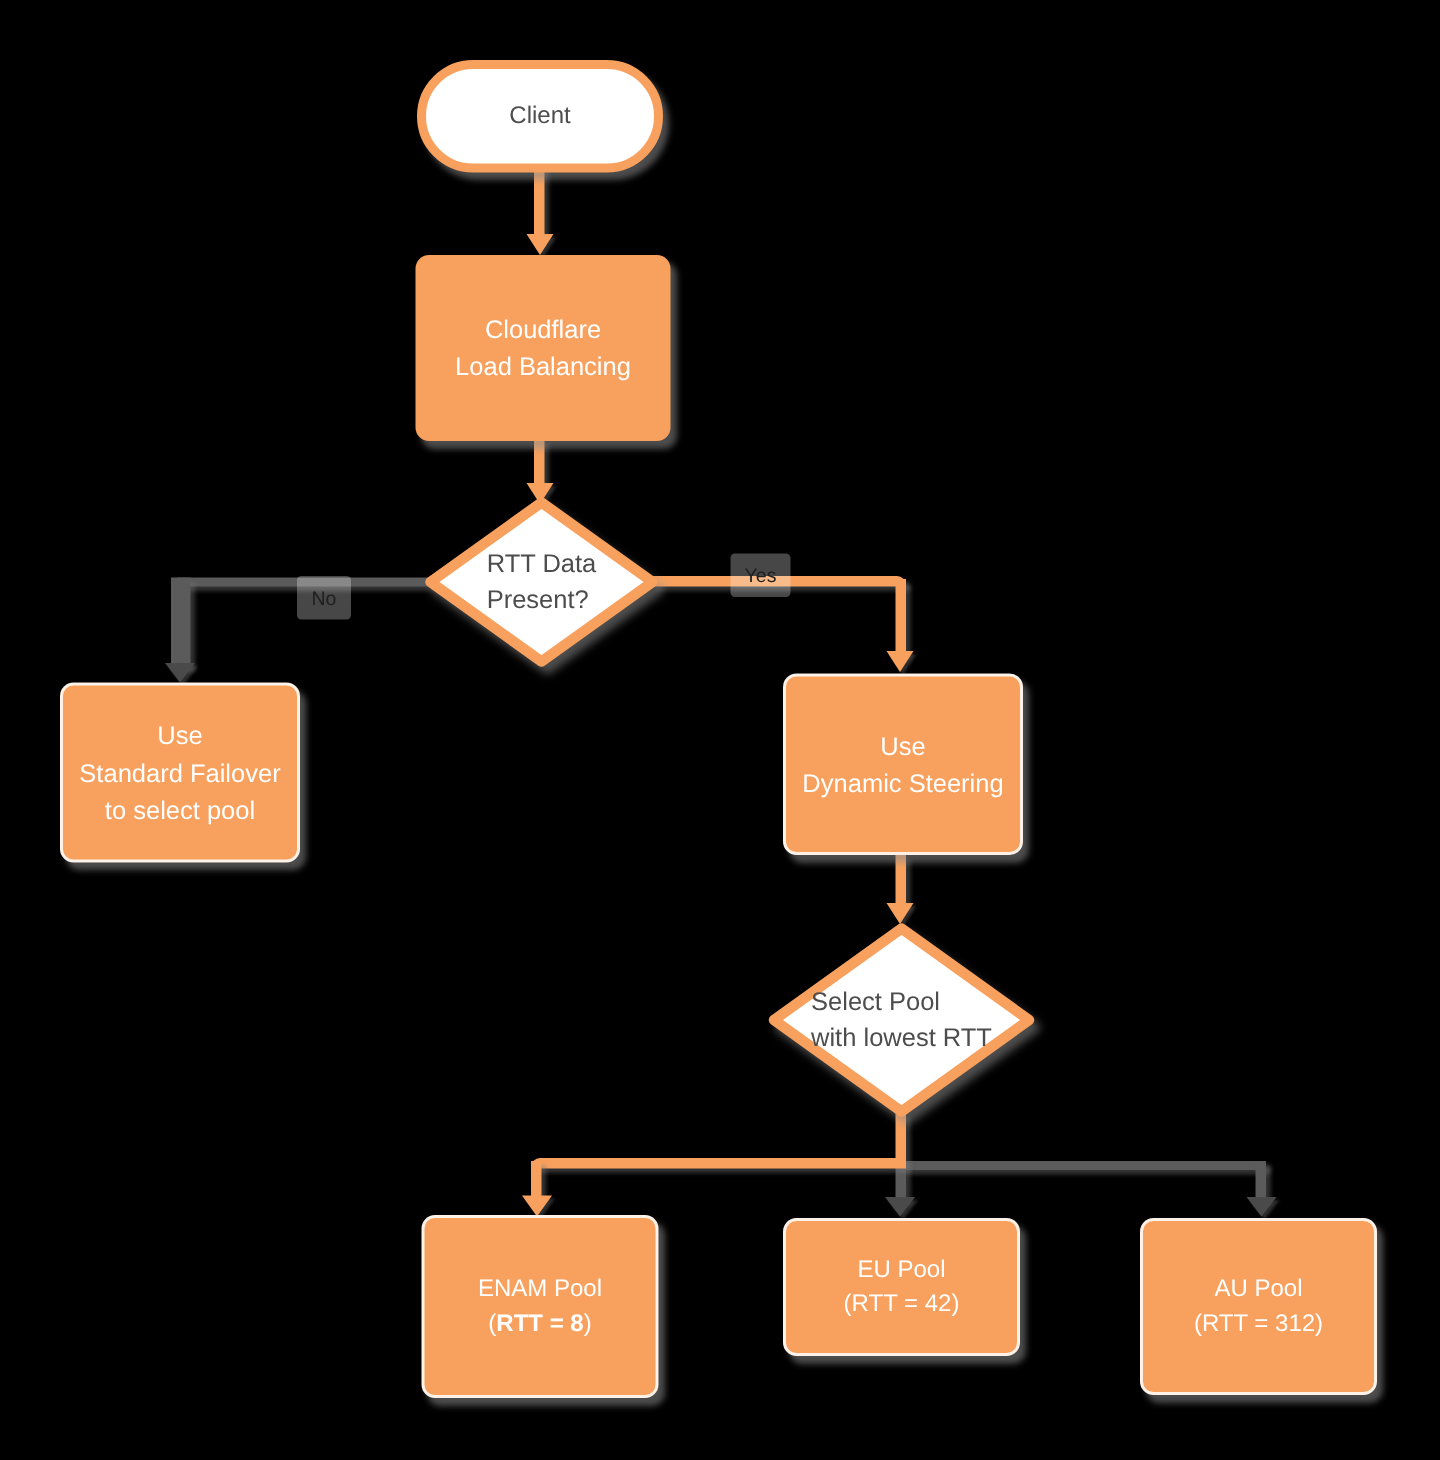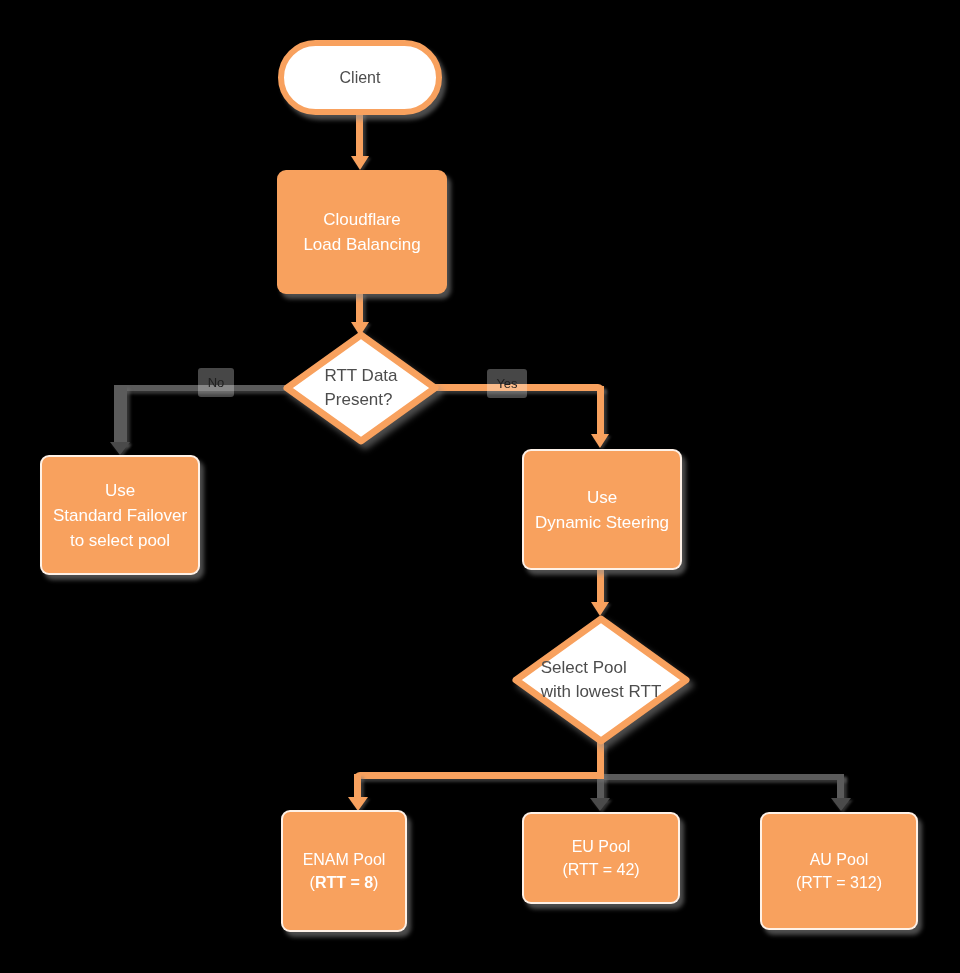--- a/index.html
+++ b/index.html
@@ -117,21 +117,21 @@
   <div class="arrow-down" style="left:591px; top:434px;"></div>
 
   <div class="line orange" style="left:597px; top:570px; width:7px; height:34px;"></div>
   <div class="arrow-down" style="left:591px; top:602px;"></div>
 
   <div class="line orange" style="left:597px; top:742px; width:7px; height:36px;"></div>
   <div class="line orange" style="left:354px; top:772px; width:250px; height:7px; border-top-left-radius:6px;"></div>
   <div class="line orange" style="left:354px; top:774px; width:7px; height:26px;"></div>
   <div class="arrow-down" style="left:348px; top:797px; border-left-width:10px; border-right-width:10px;"></div>
 
-  <div class="edge-label" style="left:198px; top:368px; width:24px;">No</div>
+  <div class="edge-label" style="left:198px; top:384px; width:24px;">No</div>
   <div class="edge-label" style="left:487px; top:369px; width:28px;">Yes</div>
 
   <div class="node box" style="left:277px; top:170px; width:170px; height:124px;">
     <div>
       <span class="tline">Cloudflare</span>
       <span class="tline">Load Balancing</span>
     </div>
   </div>
 
   <div class="node pill" style="left:278px; top:40px; width:164px; height:75px;">
@@ -170,21 +170,21 @@
       <polygon points="90,5 175,66 90,127 5,66" fill="#FFFFFF" stroke="#F8A15E" stroke-width="7" stroke-linejoin="round"></polygon>
     </svg>
     <div class="diamond-text">
       <div>
         <span class="tline">Select Pool</span>
         <span class="tline">with lowest RTT</span>
       </div>
     </div>
   </div>
 
-  <div class="node box bordered pool" style="left:281px; top:810px; width:126px; height:122px;">
+  <div class="node box bordered pool" style="left:281px; top:810px; width:158px; height:122px;">
     <div>
       <span class="tline">ENAM Pool</span>
       <span class="tline">
         <span>(</span><b>RTT = 8</b><span>)</span>
       </span>
     </div>
   </div>
 
   <div class="node box bordered pool" style="left:522px; top:812px; width:158px; height:92px;">
     <div>

